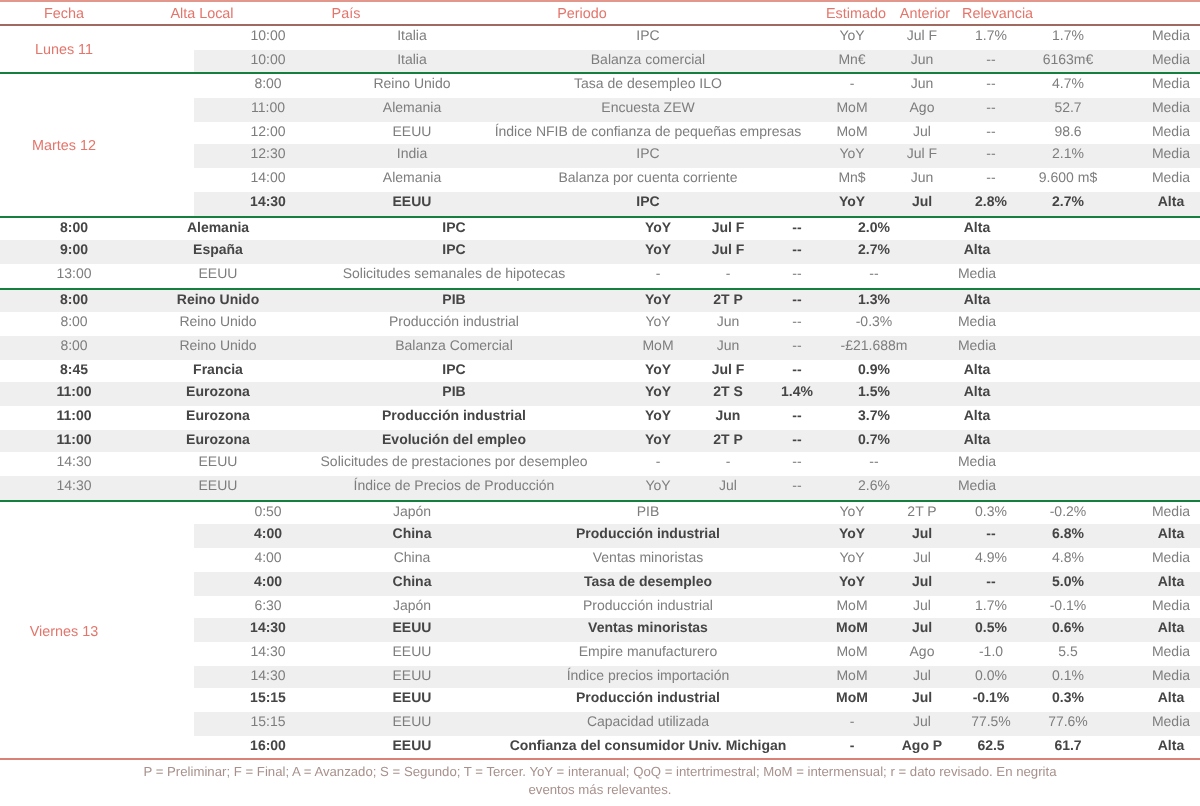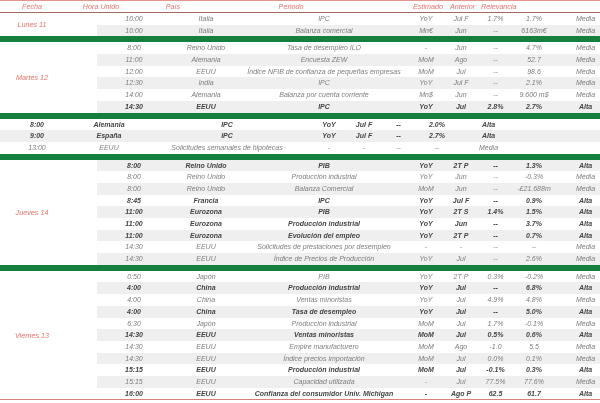--- a/index.html
+++ b/index.html
@@ -1,33 +1,32 @@
 <!DOCTYPE html>
 <html><head>
 <meta charset="utf-8">
 <style>
   * { margin:0; padding:0; box-sizing:border-box; }
   body { background:#fff; font-family:"Liberation Sans", sans-serif; }
   .cal {
     width:600px; height:403px; background:#fff; overflow:hidden;
     border-top:1px solid #e2978d;
-    font-style:italic;
   }
   .grid9 {
     display:grid;
     grid-template-columns:64px 74px 70px 166px 38px 32px 37px 40px 79px;
   }
   .header-row {
     height:12px; line-height:12px;
     border-bottom:1px solid #a06a60;
     color:#e4756b; font-size:7.2px; text-align:center;
   }
   .body { border-bottom:1px solid #da8177; }
   .group { display:flex;gap:33px; }
-  .group.sep { border-top:6px solid #15803d; }
+  .group.sep { border-top:1px solid #15803d; }
   .day-cell {
     width:64px; flex:0 0 64px; background:#fff;
     display:flex; align-items:center; justify-content:center;
     color:#e4756b; font-size:7.2px;
   }
   .rows { flex:1 1 auto; }
   .row {
     display:grid;
     grid-template-columns:74px 70px 166px 38px 32px 37px 40px 79px;
     height:11.7px; line-height:11.7px;
@@ -41,21 +40,21 @@
     padding-top:3px; text-align:center;
     color:#a8918c; font-size:6.6px; line-height:8.6px;
   }
 </style>
 </head>
 <body>
 
 <div class="cal">
   <div class="header-row grid9">
     <div class="h-fecha">Fecha</div>
-    <div class="h-hora">Hora Unido</div>
+    <div class="h-hora">Alta Local</div>
     <div class="h-pais">País</div>
     <div class="h-periodo">Periodo</div>
     <div class="h-periodo2"></div>
     <div class="h-estimado">Estimado</div>
     <div class="h-anterior">Anterior</div>
     <div class="h-relevancia">Relevancia</div>
   </div>
 
   <div class="body" id="cal-body">
       <div class="group">
@@ -176,21 +175,20 @@
             <div class="cell c-dato">Solicitudes semanales de hipotecas</div>
             <div class="cell c-tipo">-</div>
             <div class="cell c-periodo">-</div>
             <div class="cell c-estimado">--</div>
             <div class="cell c-anterior">--</div>
             <div class="cell c-relevancia">Media</div>
           </div>
         </div>
       </div>
       <div class="group sep">
-        <div class="day-cell">Jueves 14</div>
         <div class="rows">
           <div class="row alt bold">
             <div class="cell c-hora">8:00</div>
             <div class="cell c-pais">Reino Unido</div>
             <div class="cell c-dato">PIB</div>
             <div class="cell c-tipo">YoY</div>
             <div class="cell c-periodo">2T P</div>
             <div class="cell c-estimado">--</div>
             <div class="cell c-anterior">1.3%</div>
             <div class="cell c-relevancia">Alta</div>

